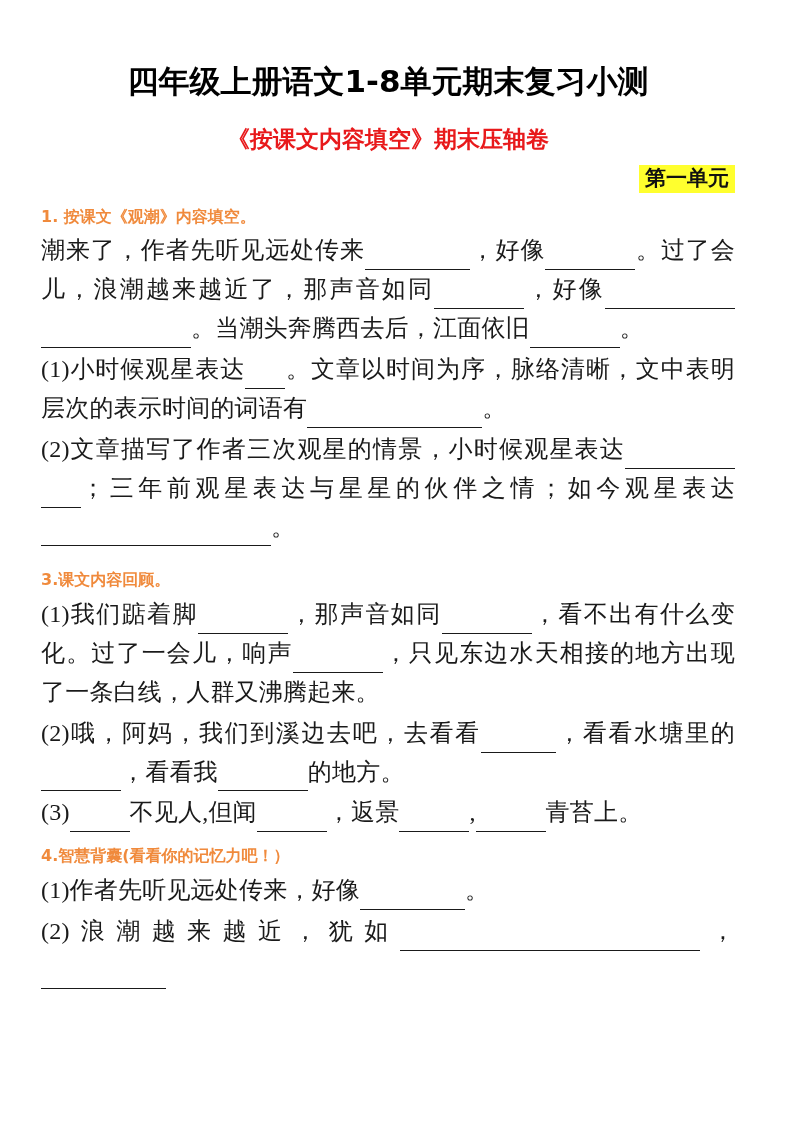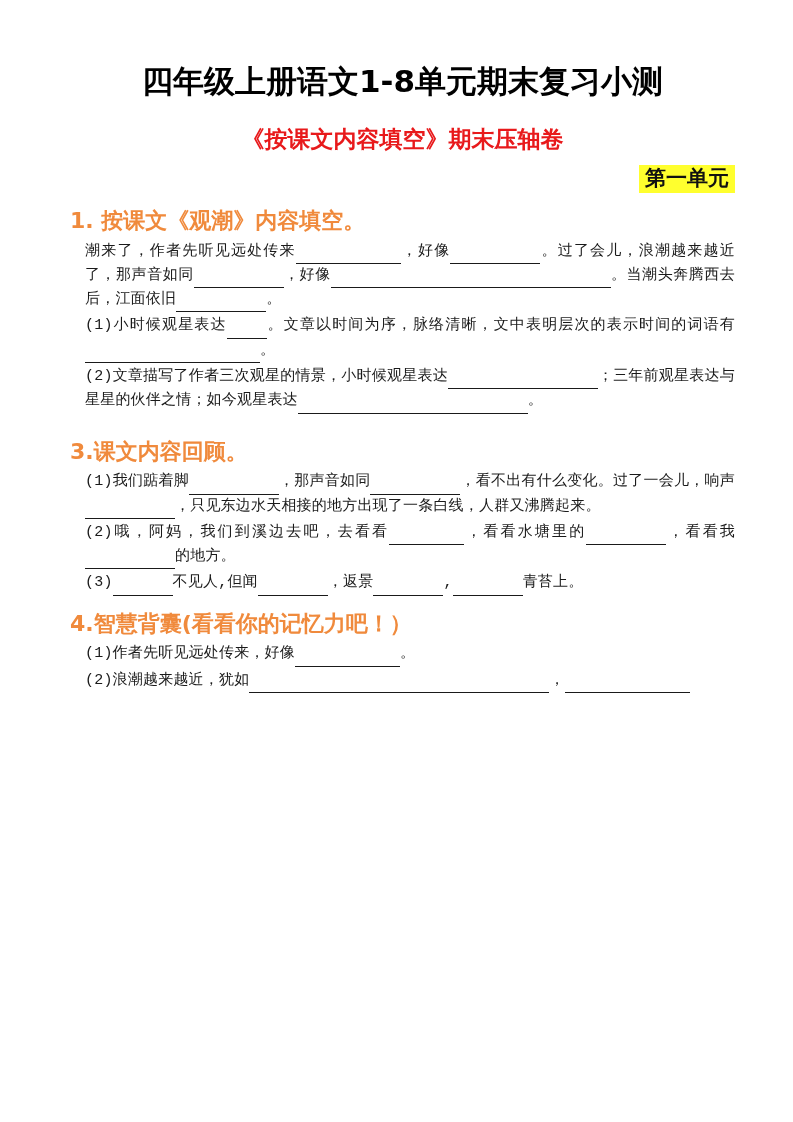--- a/index.html
+++ b/index.html
@@ -12,21 +12,21 @@
     color: #1a1a1a;
   }
   .page {
     position: relative;
     width: 793px;
     height: 1122px;
     margin: 0 auto;
     background: #ffffff;
     overflow: hidden;
     box-sizing: border-box;
-    padding: 56px 58px 20px 70px;
+    padding: 56px 58px 20px 41px;
   }
   .doc-title {
     text-align: center;
     font-family: "DejaVu Sans", sans-serif;
     font-weight: bold;
     font-size: 31px;
     letter-spacing: 0px;
     color: #000000;
     margin: 6px 0 0 0;
     line-height: 1.25;
@@ -51,34 +51,33 @@
     font-size: 21px;
     color: #111111;
     background: #ffff2e;
     padding: 1px 6px 2px 6px;
     line-height: 1.2;
   }
 
   .section-head {
     font-family: "DejaVu Sans", sans-serif;
     font-weight: bold;
-    font-size: 22px;
+    font-size: 16px;
     color: #f08a3c;
     margin: 13px 0 4px 0;
     line-height: 1.35;
   }
 
   p.body {
-    font-size: 15px;
+    font-size: 24px;
     line-height: 1.62;
-    margin: 2px 0 2px 15px;
+    margin: 2px 0 2px 0;
     text-align: justify;
     text-justify: inter-ideograph;
     letter-spacing: 0.2px;
-    font-family: Liberation Mono, monospace;
   }
 
   
   .bl {
     display: inline-block;
     border-bottom: 1.6px solid #1a1a1a;
     vertical-align: bottom;
     height: 1.05em;
   }
   .w40 { width: 40px; }

